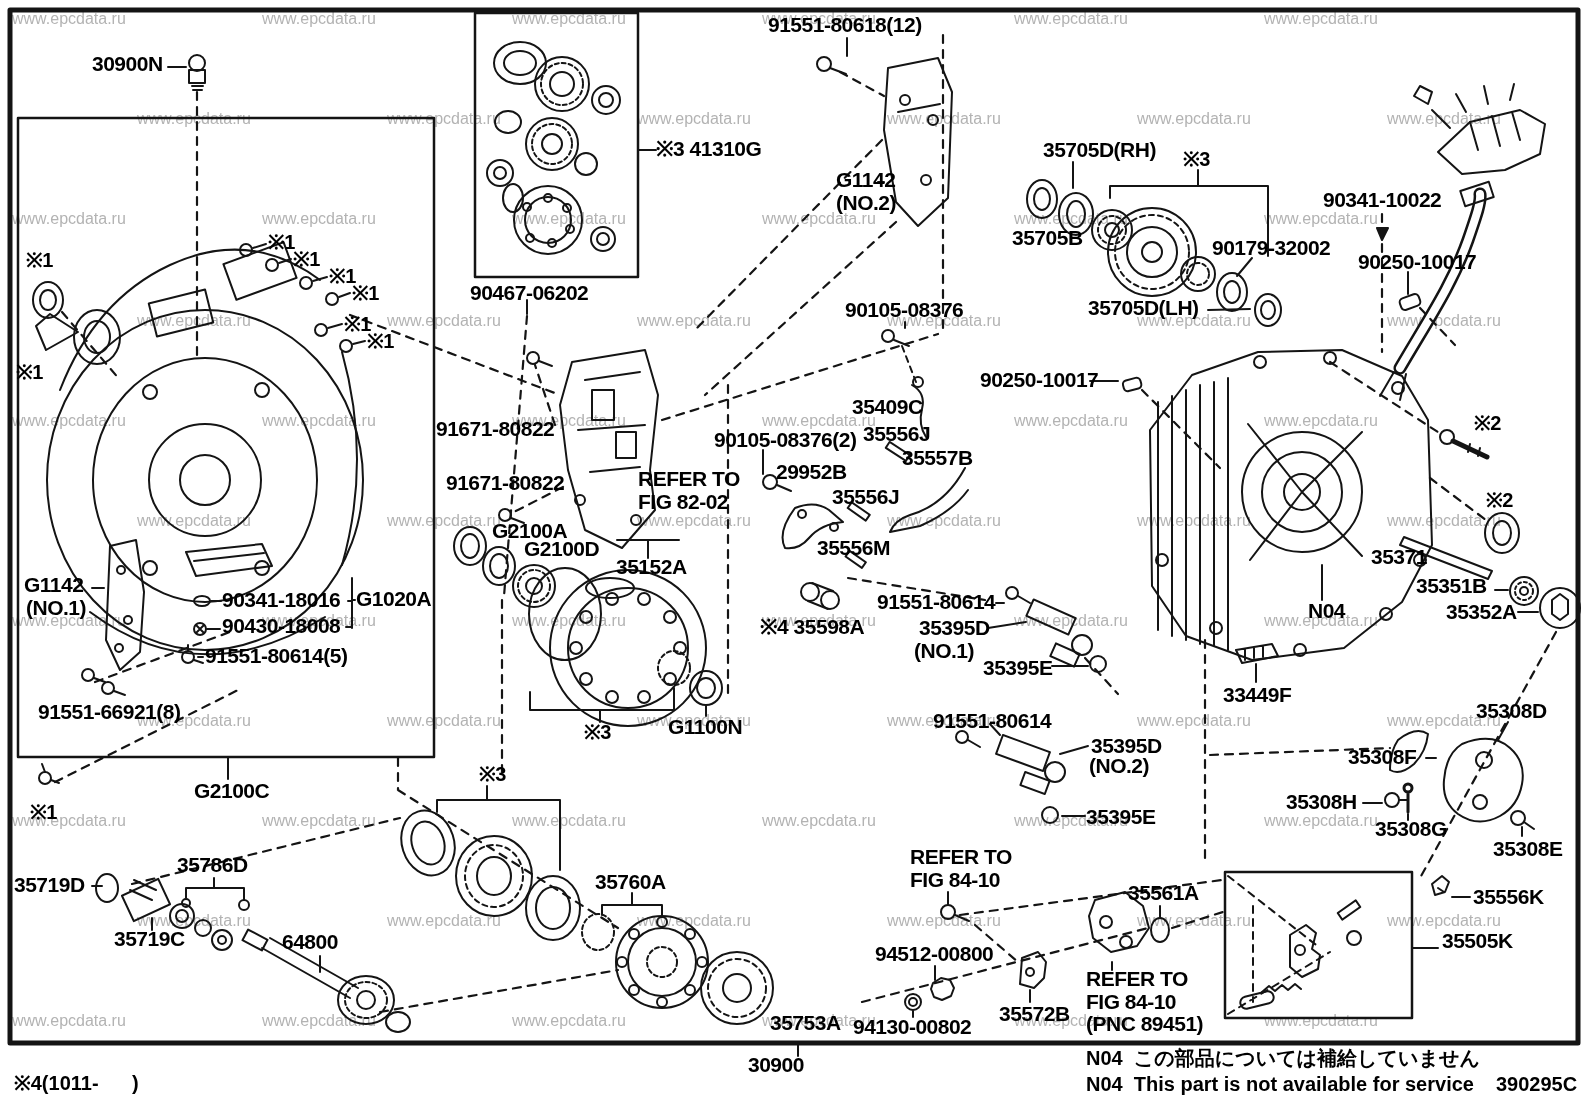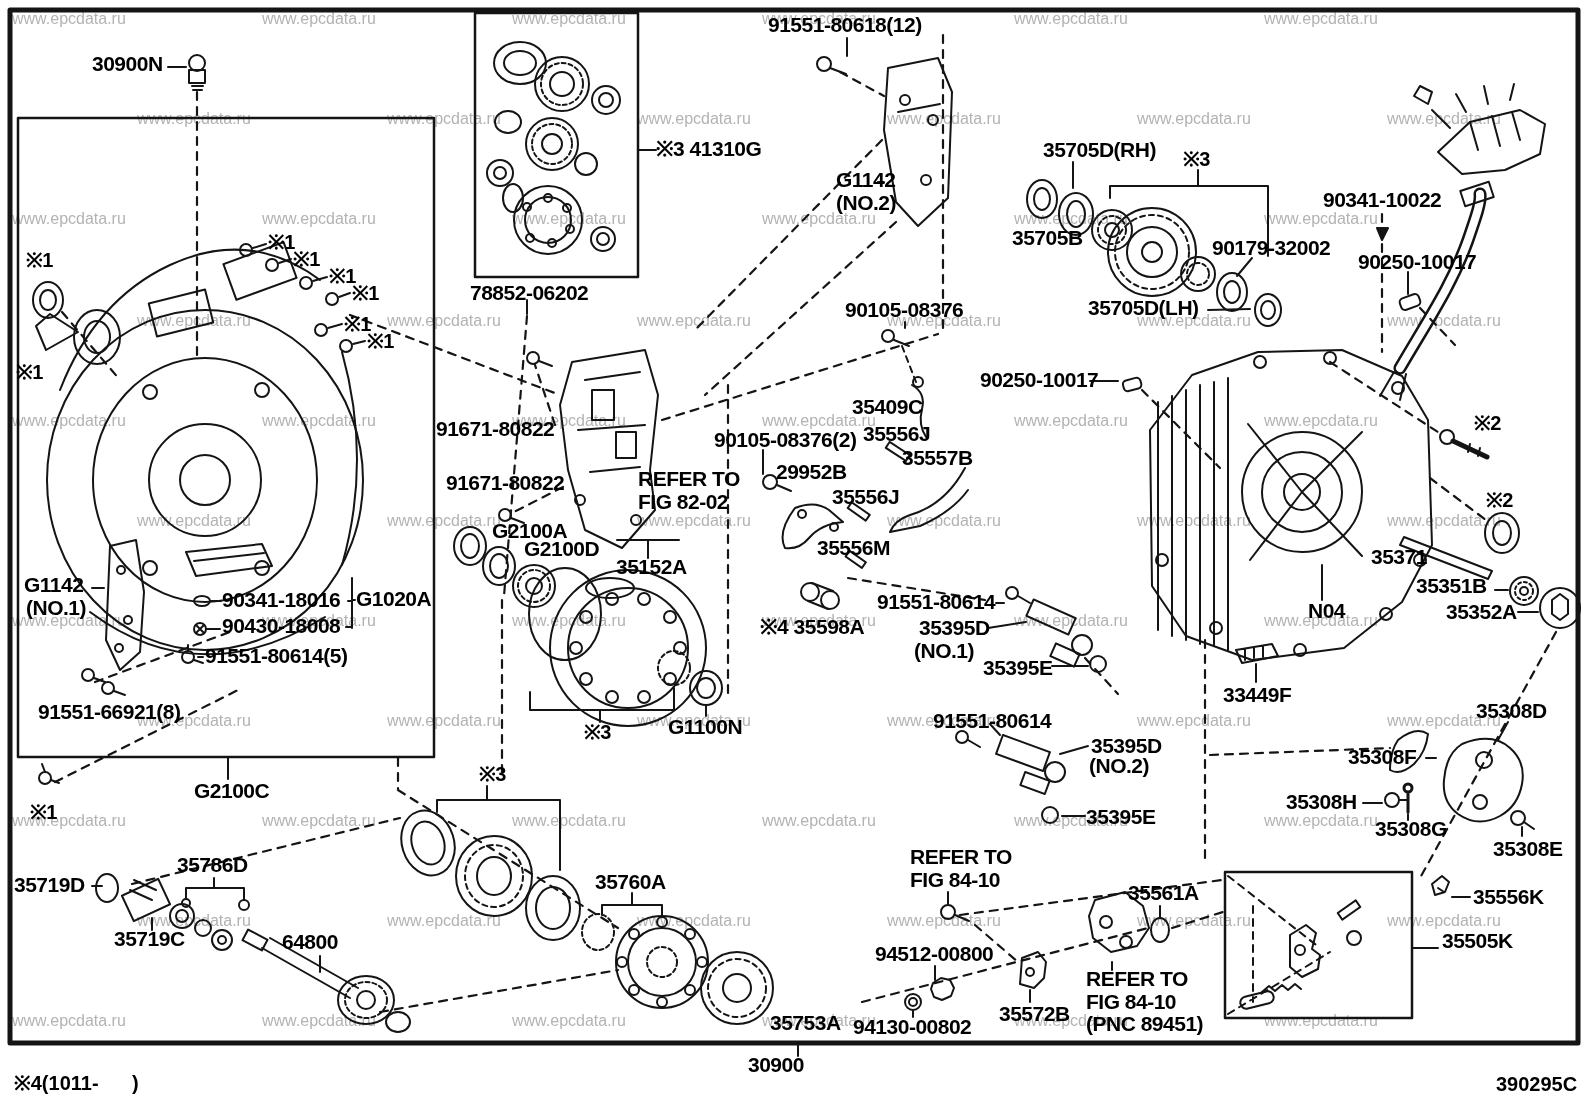--- a/index.html
+++ b/index.html
@@ -492,21 +492,21 @@
         <path d="M960,915 L1222,880"></path>
         <path d="M975,925 L1018,962"></path>
         <path d="M95,682 L230,632"></path>
         <path d="M1085,658 L1118,694"></path>
       </g>
     </g>
   </svg>
 
   <div class="lbl" style="left:92px;top:53px">30900N</div>
   <div class="lbl" style="left:656px;top:138px">※3 41310G</div>
-  <div class="lbl" style="left:470px;top:282px">78852-06202</div>
+  <div class="lbl" style="left:470px;top:282px">90467-06202</div>
   <div class="lbl" style="left:768px;top:14px">91551-80618(12)</div>
   <div class="lbl" style="left:836px;top:169px">G1142</div>
   <div class="lbl" style="left:836px;top:192px">(NO.2)</div>
   <div class="lbl" style="left:845px;top:299px">90105-08376</div>
   <div class="lbl" style="left:1043px;top:139px">35705D(RH)</div>
   <div class="lbl mk" style="left:1183px;top:149px">※3</div>
   <div class="lbl" style="left:1012px;top:227px">35705B</div>
   <div class="lbl" style="left:1323px;top:189px">90341-10022</div>
   <div class="lbl" style="left:1212px;top:237px">90179-32002</div>
   <div class="lbl" style="left:1358px;top:251px">90250-10017</div>
@@ -580,15 +580,17 @@
   <div class="lbl mk" style="left:293px;top:249px">※1</div>
   <div class="lbl mk" style="left:329px;top:266px">※1</div>
   <div class="lbl mk" style="left:352px;top:283px">※1</div>
   <div class="lbl mk" style="left:344px;top:314px">※1</div>
   <div class="lbl mk" style="left:367px;top:331px">※1</div>
   <div class="lbl mk" style="left:26px;top:250px">※1</div>
   <div class="lbl mk" style="left:16px;top:362px">※1</div>
 
   <div class="note" style="left:14px;top:1071px">※4(1011-      )</div>
   <div class="lbl" style="left:748px;top:1054px">30900</div>
+  <div class="note" style="left:1086px;top:1046px">N04  この部品については補給していません</div>
+  <div class="note en" style="left:1086px;top:1072px">N04  This part is not available for service</div>
   <div class="note" style="left:1496px;top:1072px">390295C</div>
 
 </div>
 
 </body></html>

